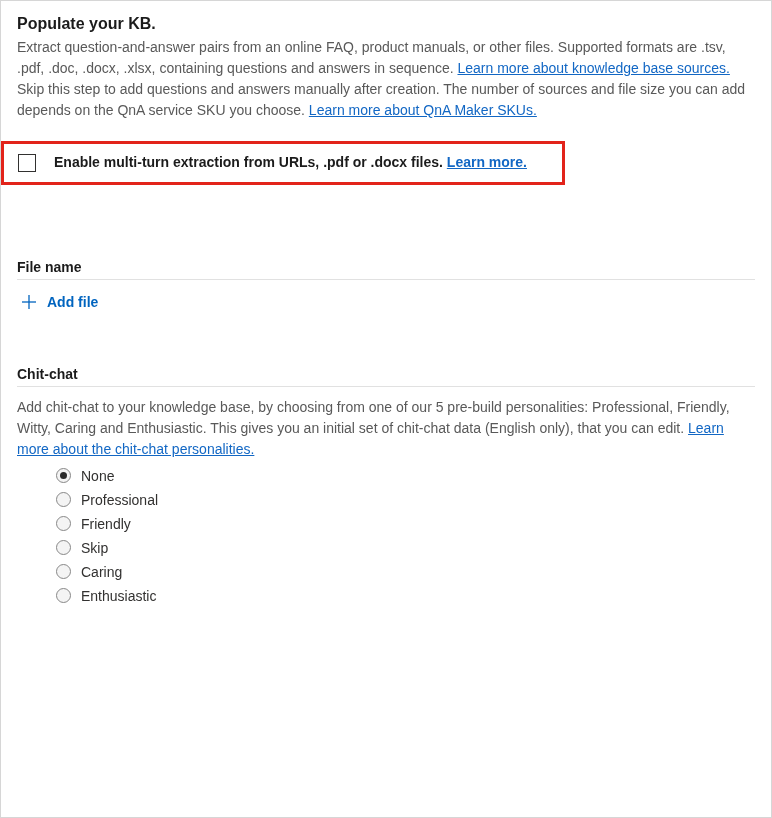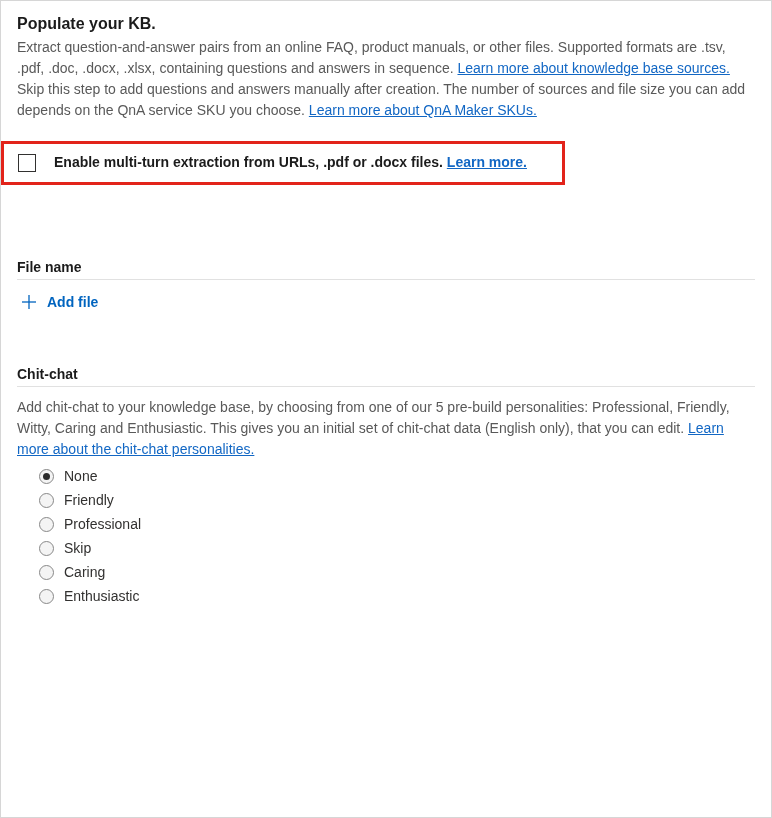--- a/index.html
+++ b/index.html
@@ -134,23 +134,23 @@
       line-height: 1.5;
       margin-top: 10px;
       margin-bottom: 8px;
     }
     .radio-group {
       margin-top: 6px;
       margin-left: 22px;
     }
     .radio-item {
       display: flex;
-      align-items: center;
       margin-bottom: 8px;
       cursor: pointer;
+      margin-left: 17px;
     }
     .radio-circle {
       width: 15px;
       height: 15px;
       border: 1px solid #888;
       border-radius: 50%;
       margin-right: 10px;
       display: flex;
       align-items: center;
       justify-content: center;
@@ -209,28 +209,28 @@
     </div>
     <div class="radio-group">
         <div class="radio-item">
           <div class="radio-circle selected">
             <div class="radio-dot"></div>
           </div>
           <span class="radio-label">None</span>
         </div>
         <div class="radio-item">
           <div class="radio-circle"></div>
+          <span class="radio-label">Professional</span>
+        </div>
+        <div class="radio-item">
+          <div class="radio-circle"></div>
           <span class="radio-label">Friendly</span>
         </div>
         <div class="radio-item">
           <div class="radio-circle"></div>
-          <span class="radio-label">Professional</span>
-        </div>
-        <div class="radio-item">
-          <div class="radio-circle"></div>
           <span class="radio-label">Skip</span>
         </div>
         <div class="radio-item">
           <div class="radio-circle"></div>
           <span class="radio-label">Caring</span>
         </div>
         <div class="radio-item">
           <div class="radio-circle"></div>
           <span class="radio-label">Enthusiastic</span>
         </div>

